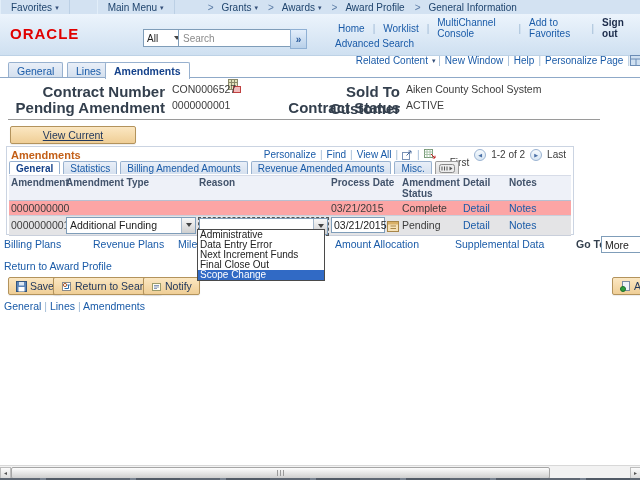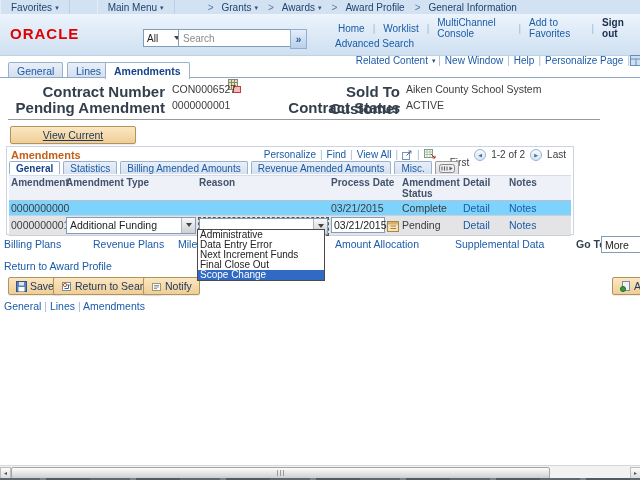--- a/index.html
+++ b/index.html
@@ -63,21 +63,21 @@
     color:#4a6fa5;font-size:5px;display:inline-flex;align-items:center;justify-content:center;cursor:pointer;margin:0 2px;}
   .gridtabs{position:absolute;left:2px;top:14px;height:13px;display:flex;align-items:flex-end;gap:3px;}
   .gtab{height:12px;background:linear-gradient(#e9eff8,#d6e1ef);border:1px solid #98b1cf;border-bottom:none;
     border-radius:2px 2px 0 0;display:flex;align-items:center;padding:0 6px;font-size:10px;color:#1a5ba8;cursor:pointer;}
   .gtab.active{background:#fff;color:#15428b;font-weight:bold;}
   .gtab.icontab{padding:0 3px;background:linear-gradient(#f2f2f2,#dedede);border-color:#9a9a9a;}
   .amtable{position:absolute;left:2px;top:28px;width:562px;border-collapse:collapse;table-layout:fixed;}
   .amtable th{background:#eef1f8;border-bottom:1px solid #b7bfd0;border-top:1px solid #d7dce8;
     font-size:10px;color:#42536b;text-align:left;vertical-align:top;padding:1px 2px;font-weight:bold;height:21px;}
   .amtable td{font-size:10.5px;color:#3c3c3c;padding:0 2px;vertical-align:middle;border-bottom:1px solid #c9cfdb;}
-  .amtable tr.r1 td{height:14px;background:#7dd3fc;margin-left:16px;}
+  .amtable tr.r1 td{height:14px;background:#fca5a5;margin-left:16px;}
   .amtable tr.r2 td{height:18px;background:#e4e4e6;}
   
   .sel{display:inline-flex;height:15px;background:#fff;border:1px solid #7f9db9;align-items:center;cursor:pointer;}
   .sel .stext{flex:1;padding:0 3px;font-size:10.5px;color:#222;white-space:nowrap;overflow:hidden;}
   .sel .sbtn{width:13px;align-self:stretch;background:linear-gradient(#f8f8f8,#cfcfcf);border-left:1px solid #a5b8cb;
     display:flex;align-items:center;justify-content:center;}
   .sel.focus{outline:1px dashed #555;}
   .txtbox{display:inline-flex;align-items:center;height:14px;background:#fff;border:1px solid #7f9db9;
     padding:0 2px;font-size:10.5px;color:#222;}
   .calbtn{display:inline-block;vertical-align:middle;margin-left:2px;cursor:pointer;}

